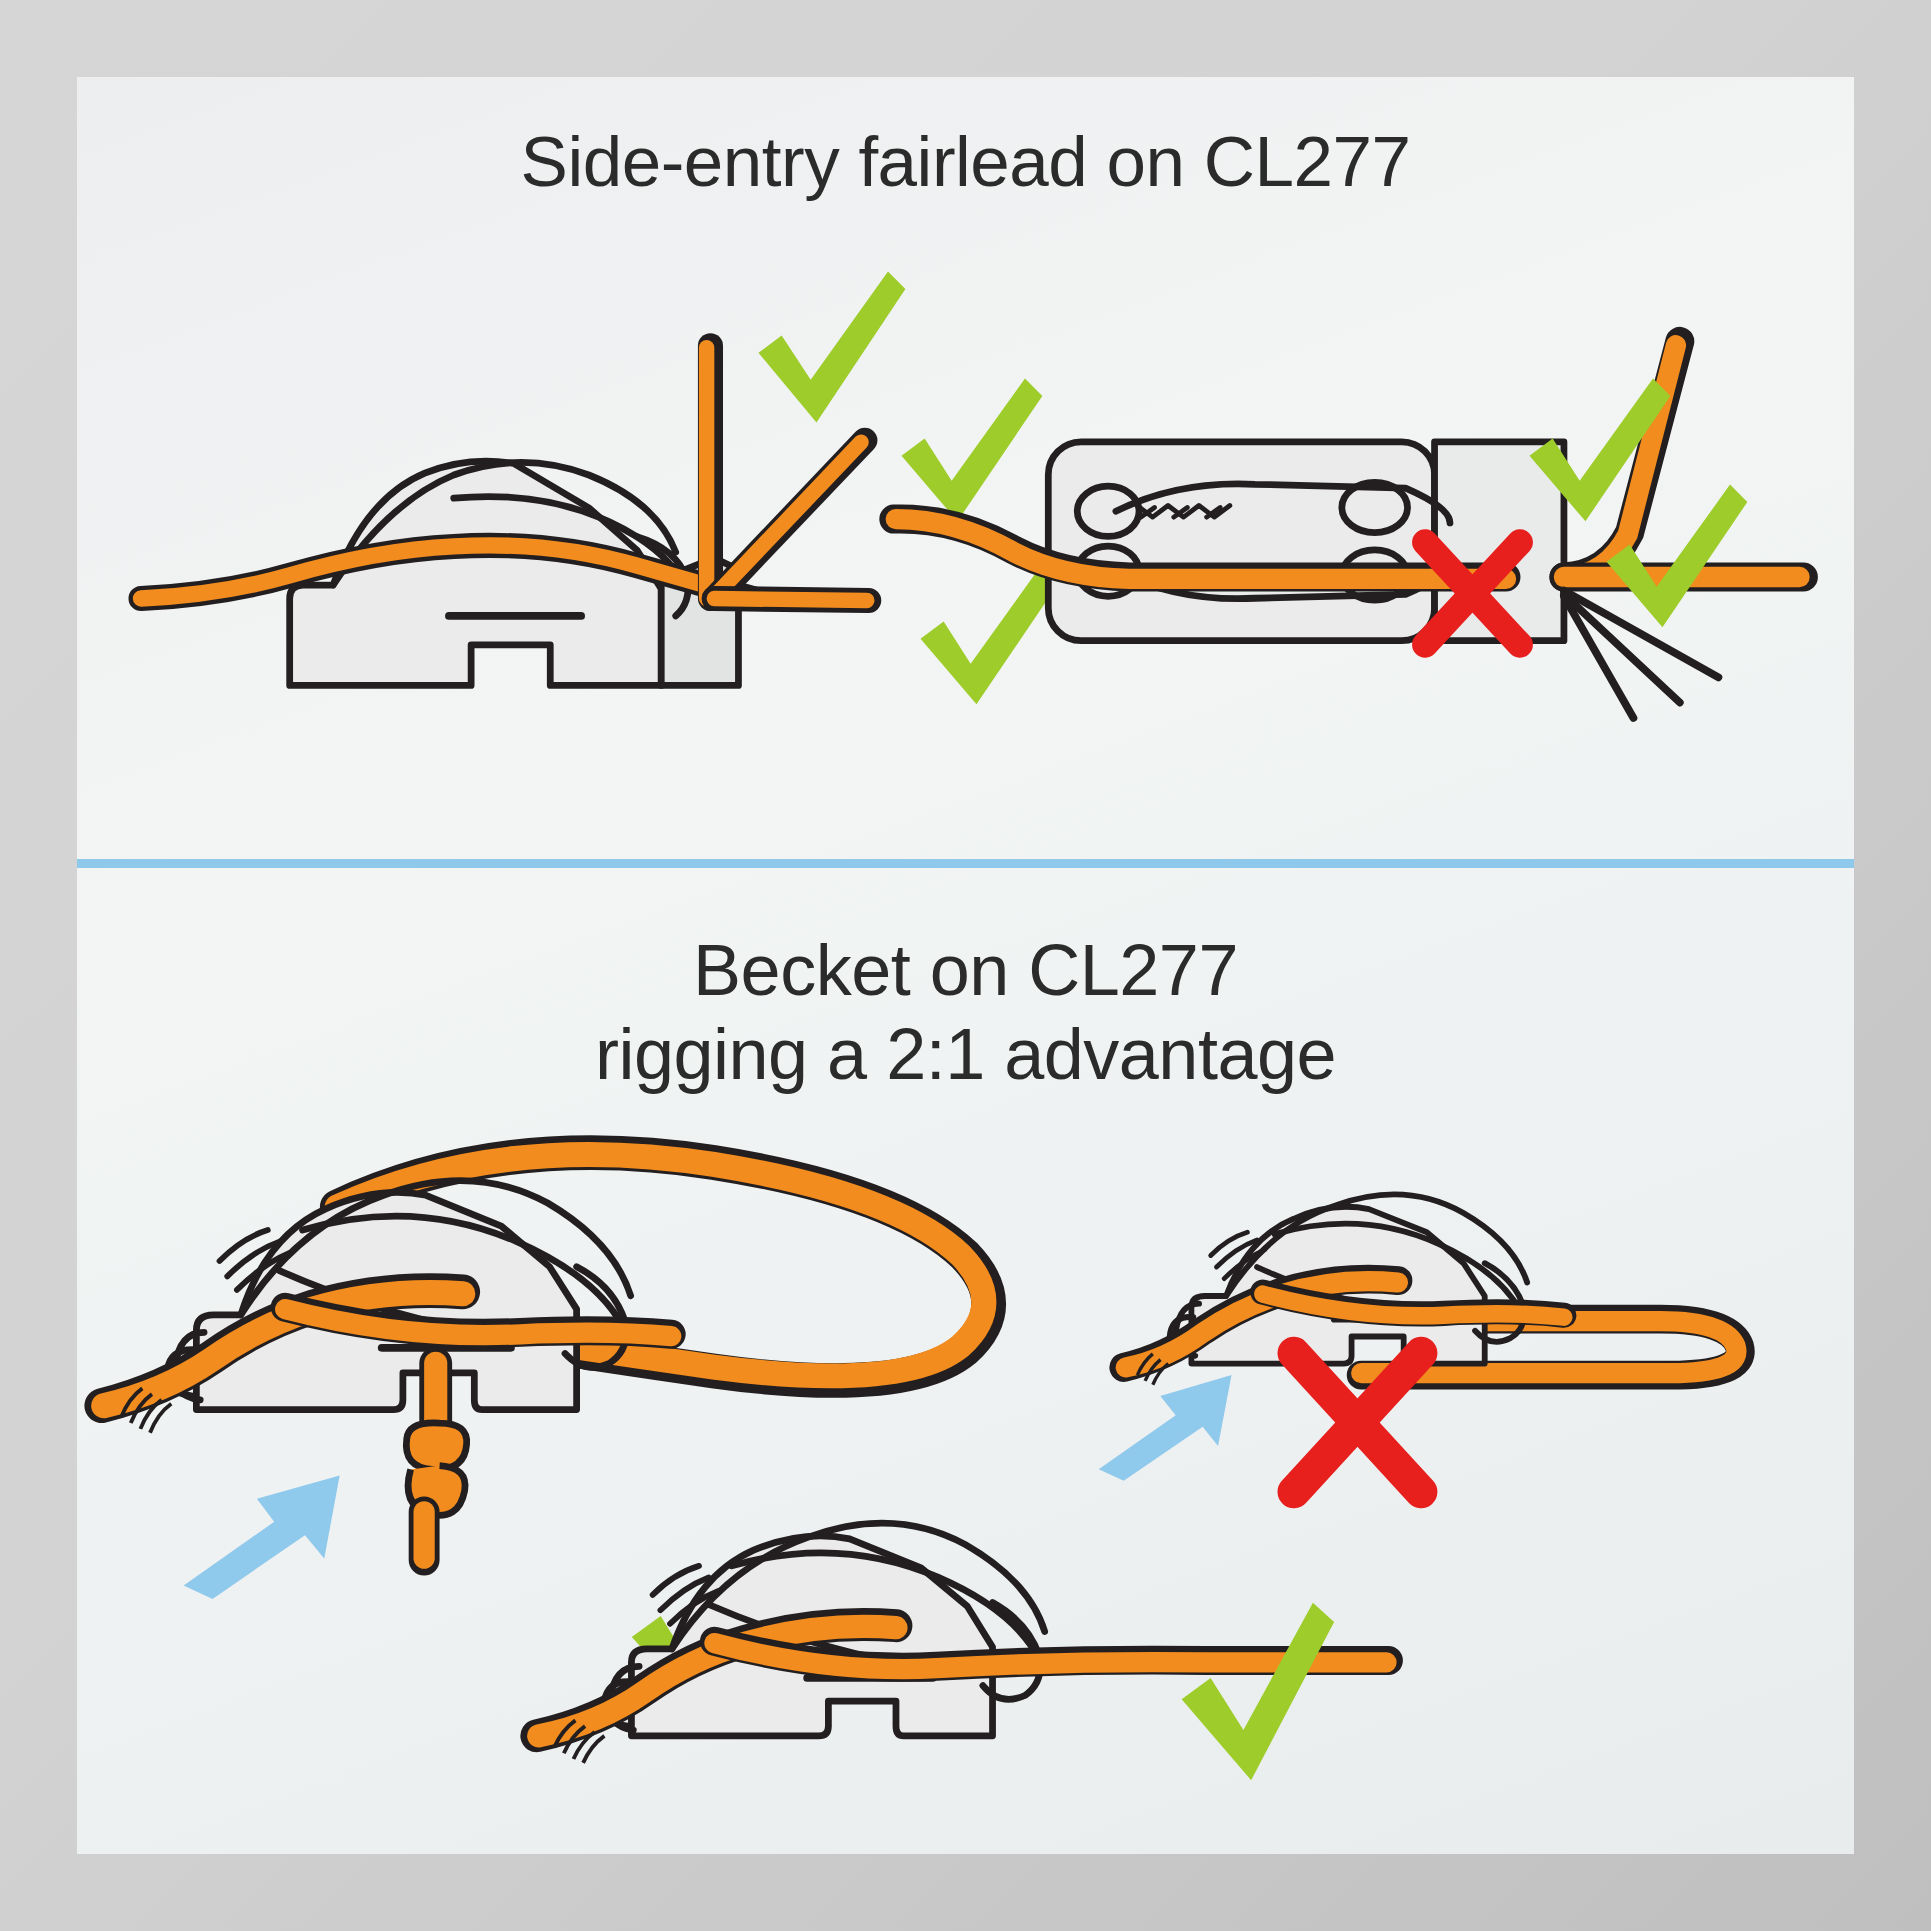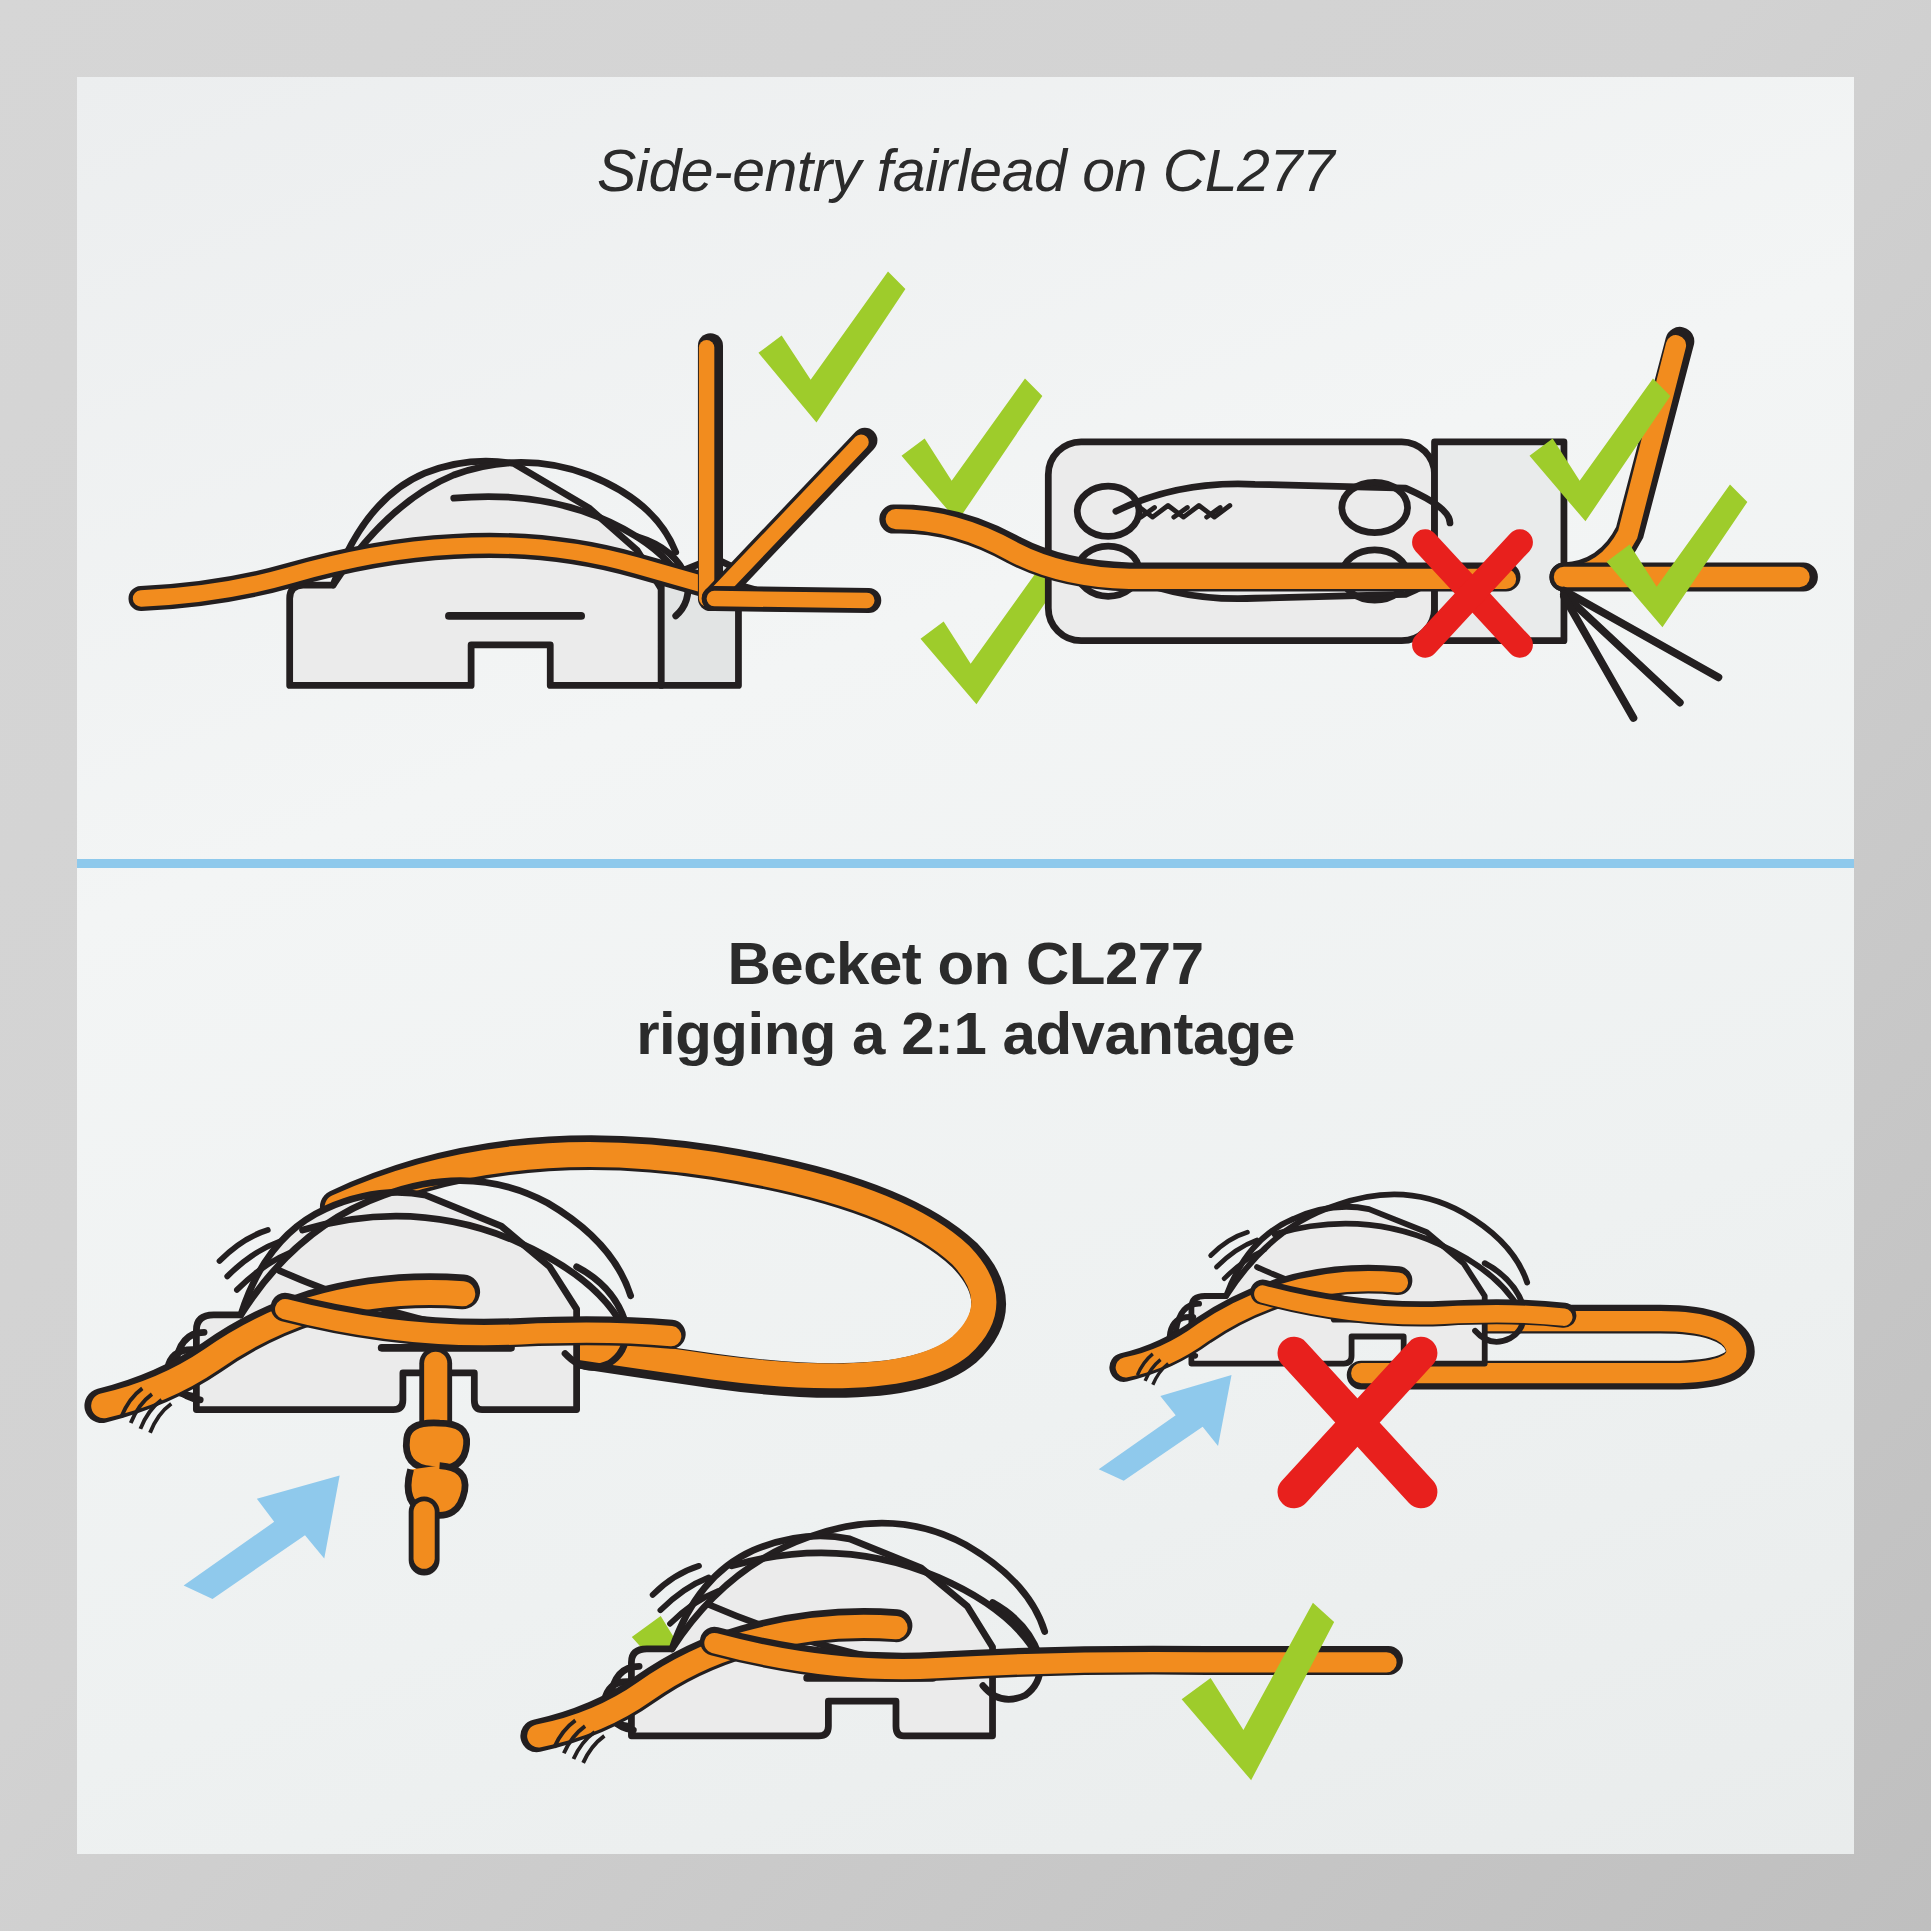--- a/index.html
+++ b/index.html
@@ -26,22 +26,22 @@
     position:absolute;left:0;top:782px;width:1777px;height:8.7px;
     background:#8ec9ec;
   }
 
   
   .heading{
     position:absolute;left:0;width:1777px;text-align:center;
     color:#2b2b2b;font-weight:400;letter-spacing:-0.5px;
     line-height:1.16;
   }
-  #heading-top{top:60px;font-size:59px;font-style:italic;}
-  #heading-bottom{top:60px;font-size:60px;font-weight:bold;}
+  #heading-top{top:44px;font-size:71px;}
+  #heading-bottom{top:60px;font-size:72px;}
   .heading .hl{display:block;}
 
   
   .scene{position:absolute;}
   .scene svg{display:block;overflow:visible;}
 
   #scene-top-left{left:58px;top:232px;width:734px;height:415px;}
   #scene-top-right{left:811px;top:241px;width:927px;height:406px;}
   #scene-bot-left{left:19.3px;top:222px;width:1023px;height:502px;}
   #scene-bot-right{left:1043px;top:261px;width:714px;height:386px;}

